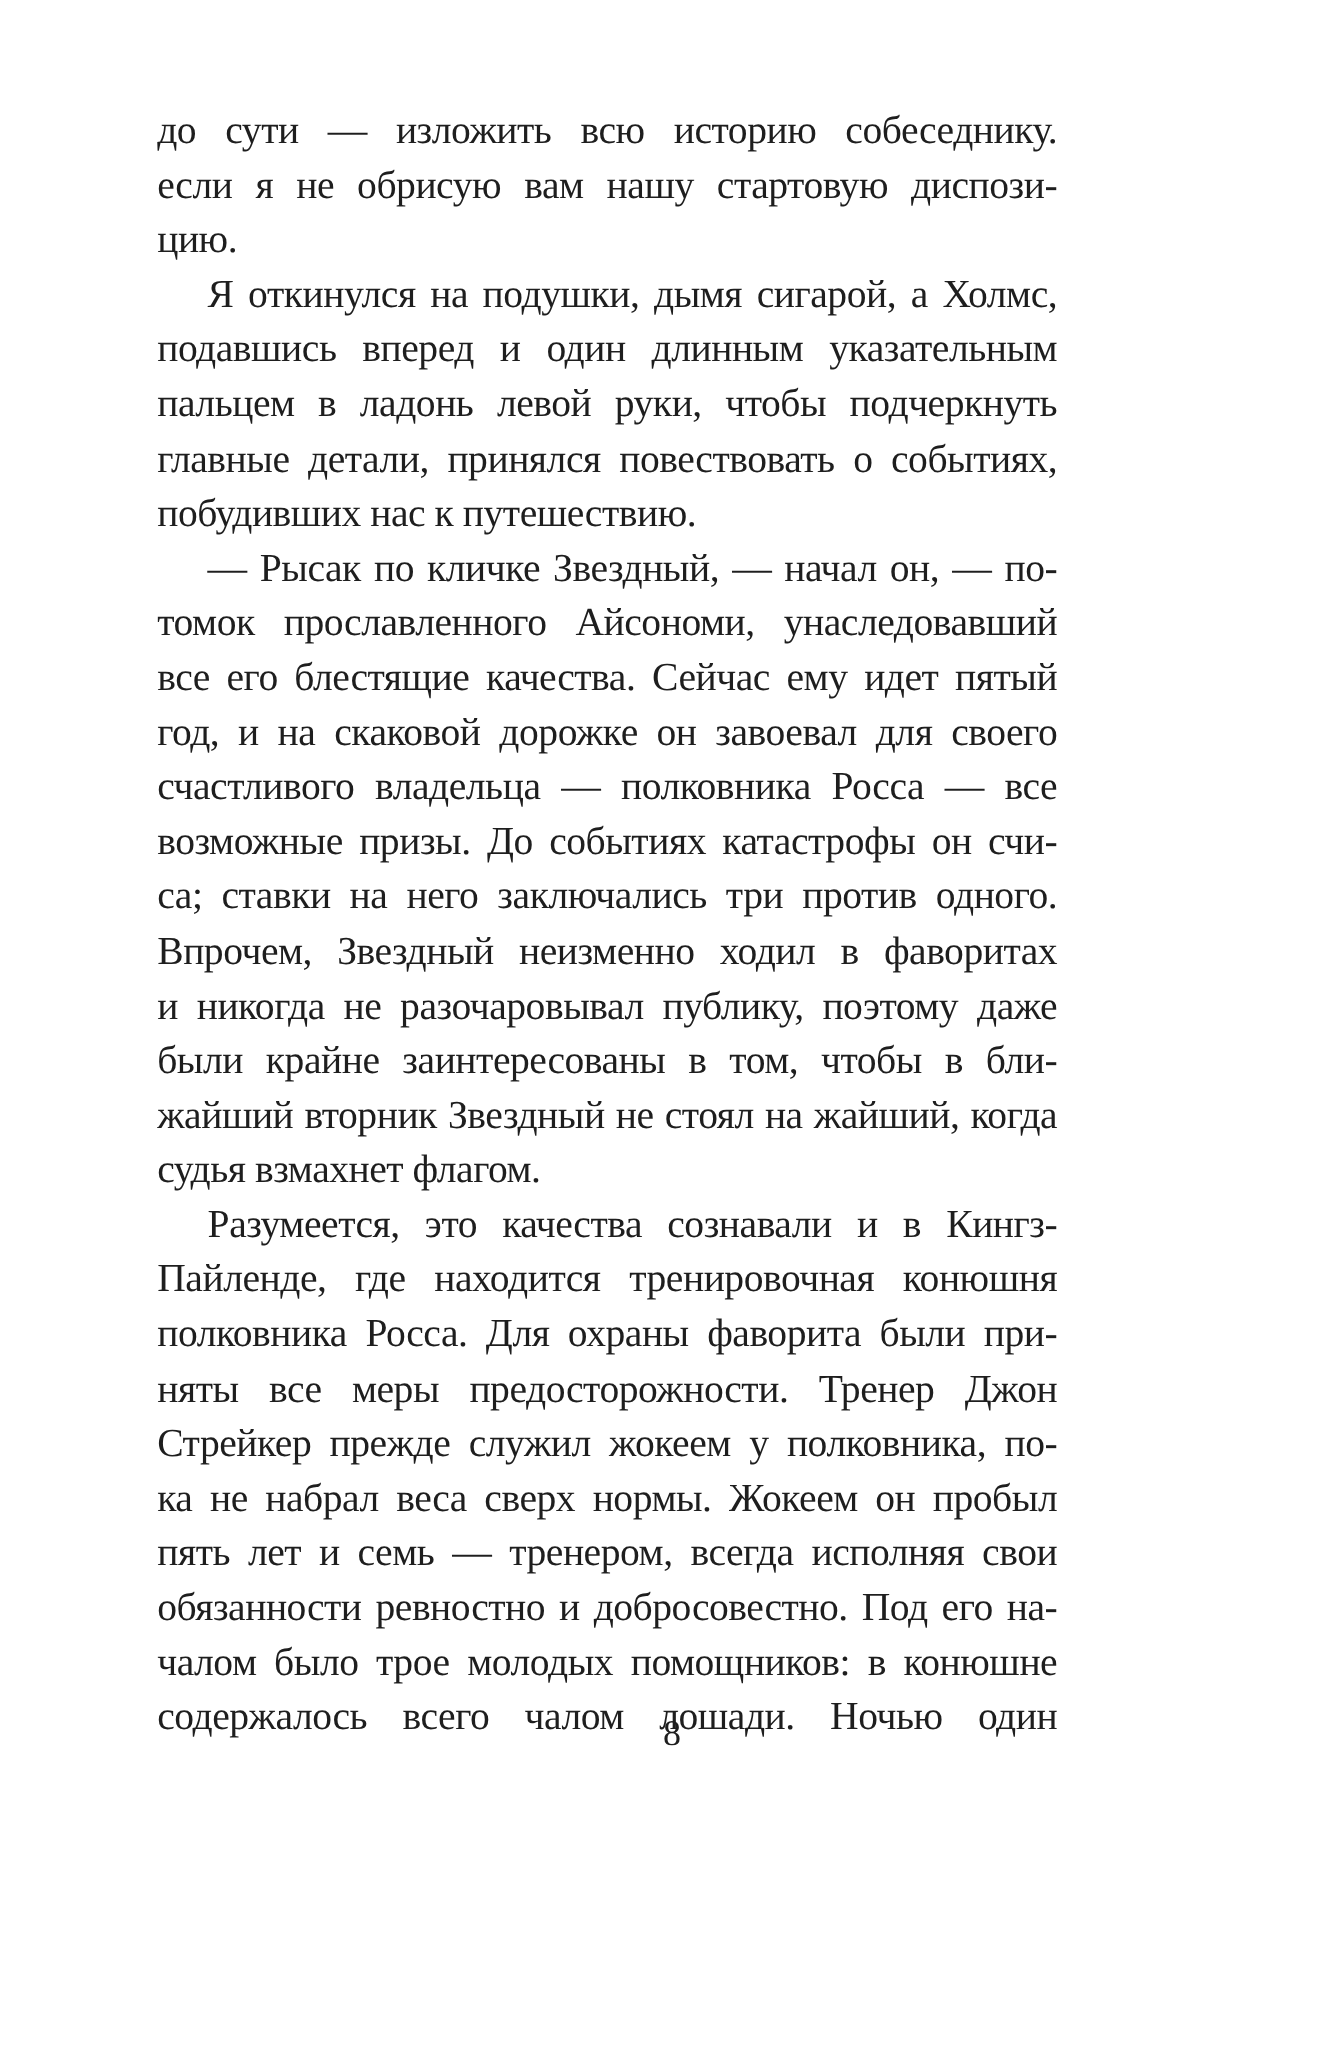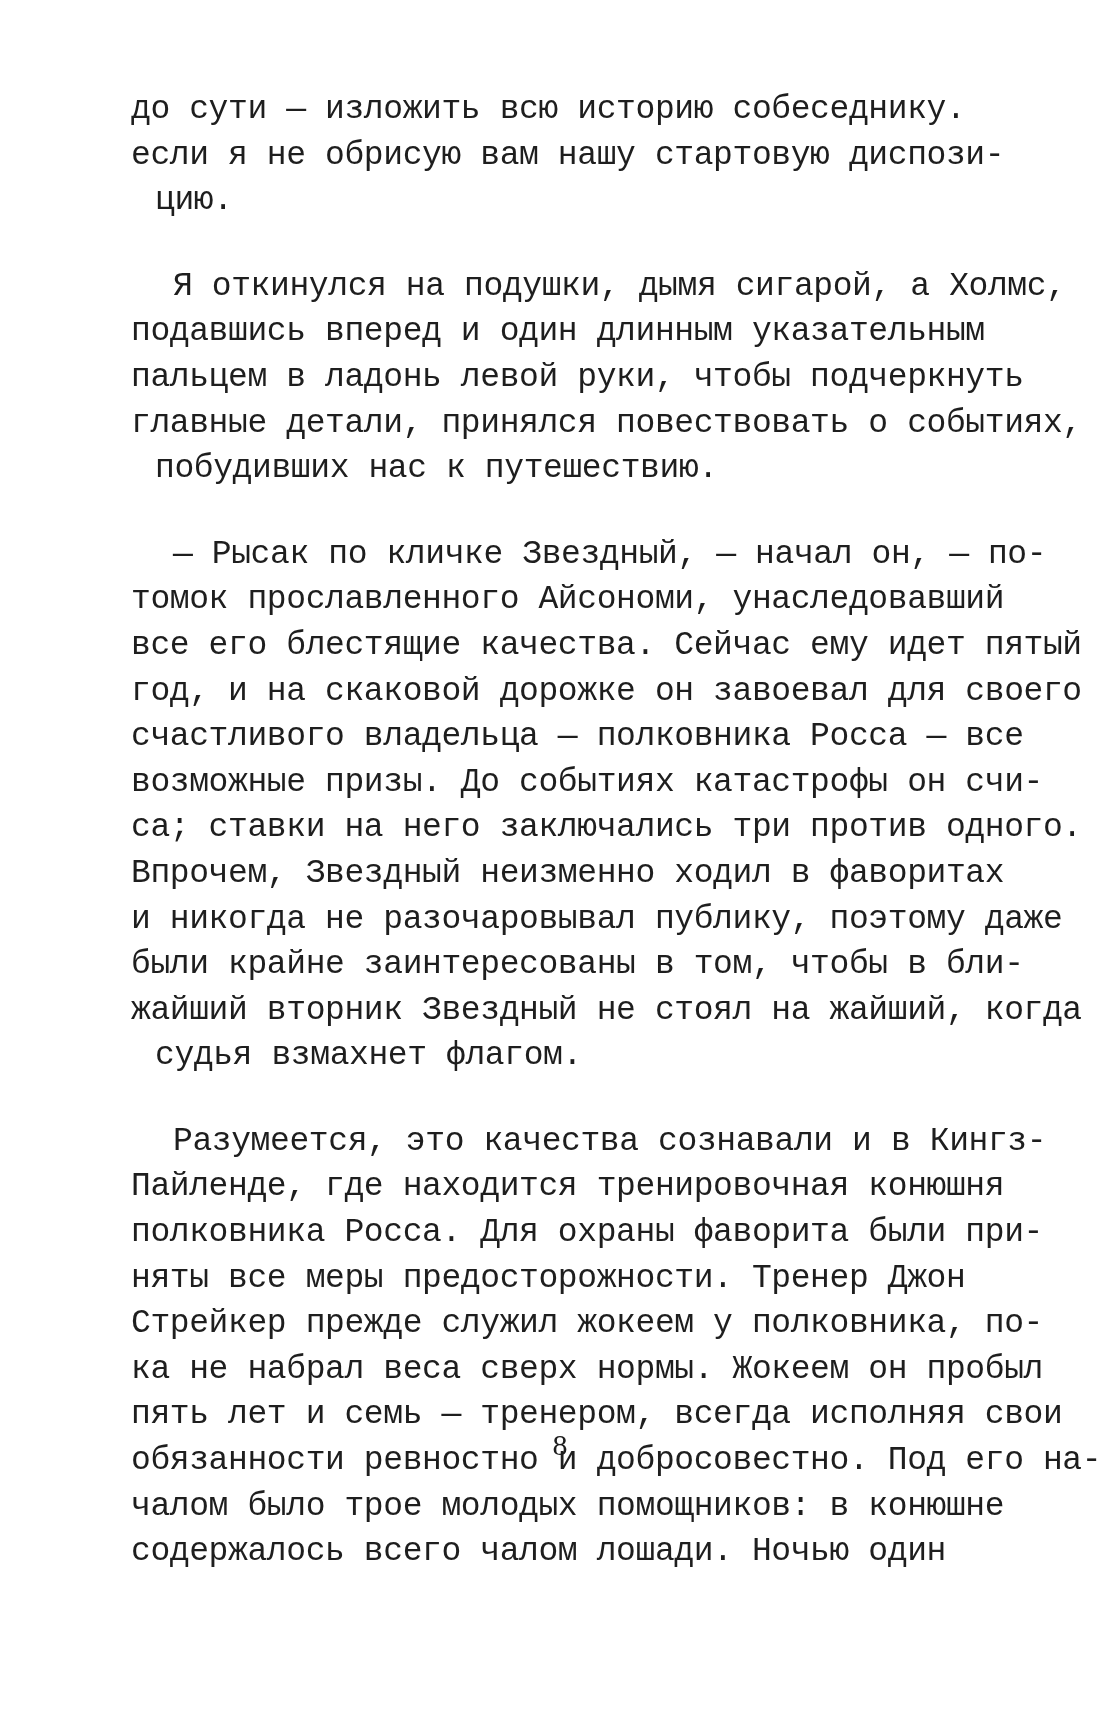--- a/index.html
+++ b/index.html
@@ -1,26 +1,26 @@
 <!DOCTYPE html>
 <html><head>
 <meta charset="utf-8">
 <style>
   html, body { margin: 0; padding: 0; background: #ffffff; }
   body { width: 1100px; height: 1721px; position: relative; overflow: hidden; }
   .page {
     position: absolute; left: 131px; top: 87px; width: 750px;
-    font-family: Liberation Mono, monospace;
+    font-family: Liberation Serif, serif;
     font-size: 33px; line-height: 45.6px; color: #1e1e1e;
     letter-spacing: -0.4px;
   }
   .para { margin: 0; text-align: justify; }
   .line { display: block; white-space: nowrap; text-align: justify; text-align-last: justify; }
-  .line.last { text-align-last: left; margin-left: 24px; }
-  .indent { padding-left: 42px; margin-top: 40px; }
+  .line.last { text-align-last: left; }
+  .indent { padding-left: 42px; }
   .page-number {
     position: absolute; left: 0; width: 1100px; top: 1428px; text-align: center;
     font-family: "Liberation Serif", "DejaVu Serif", serif; font-size: 30px; color: #1e1e1e;
     padding-left: 20px; box-sizing: border-box;
   }
 </style>
 </head>
 <body>
 
 <div class="page">

